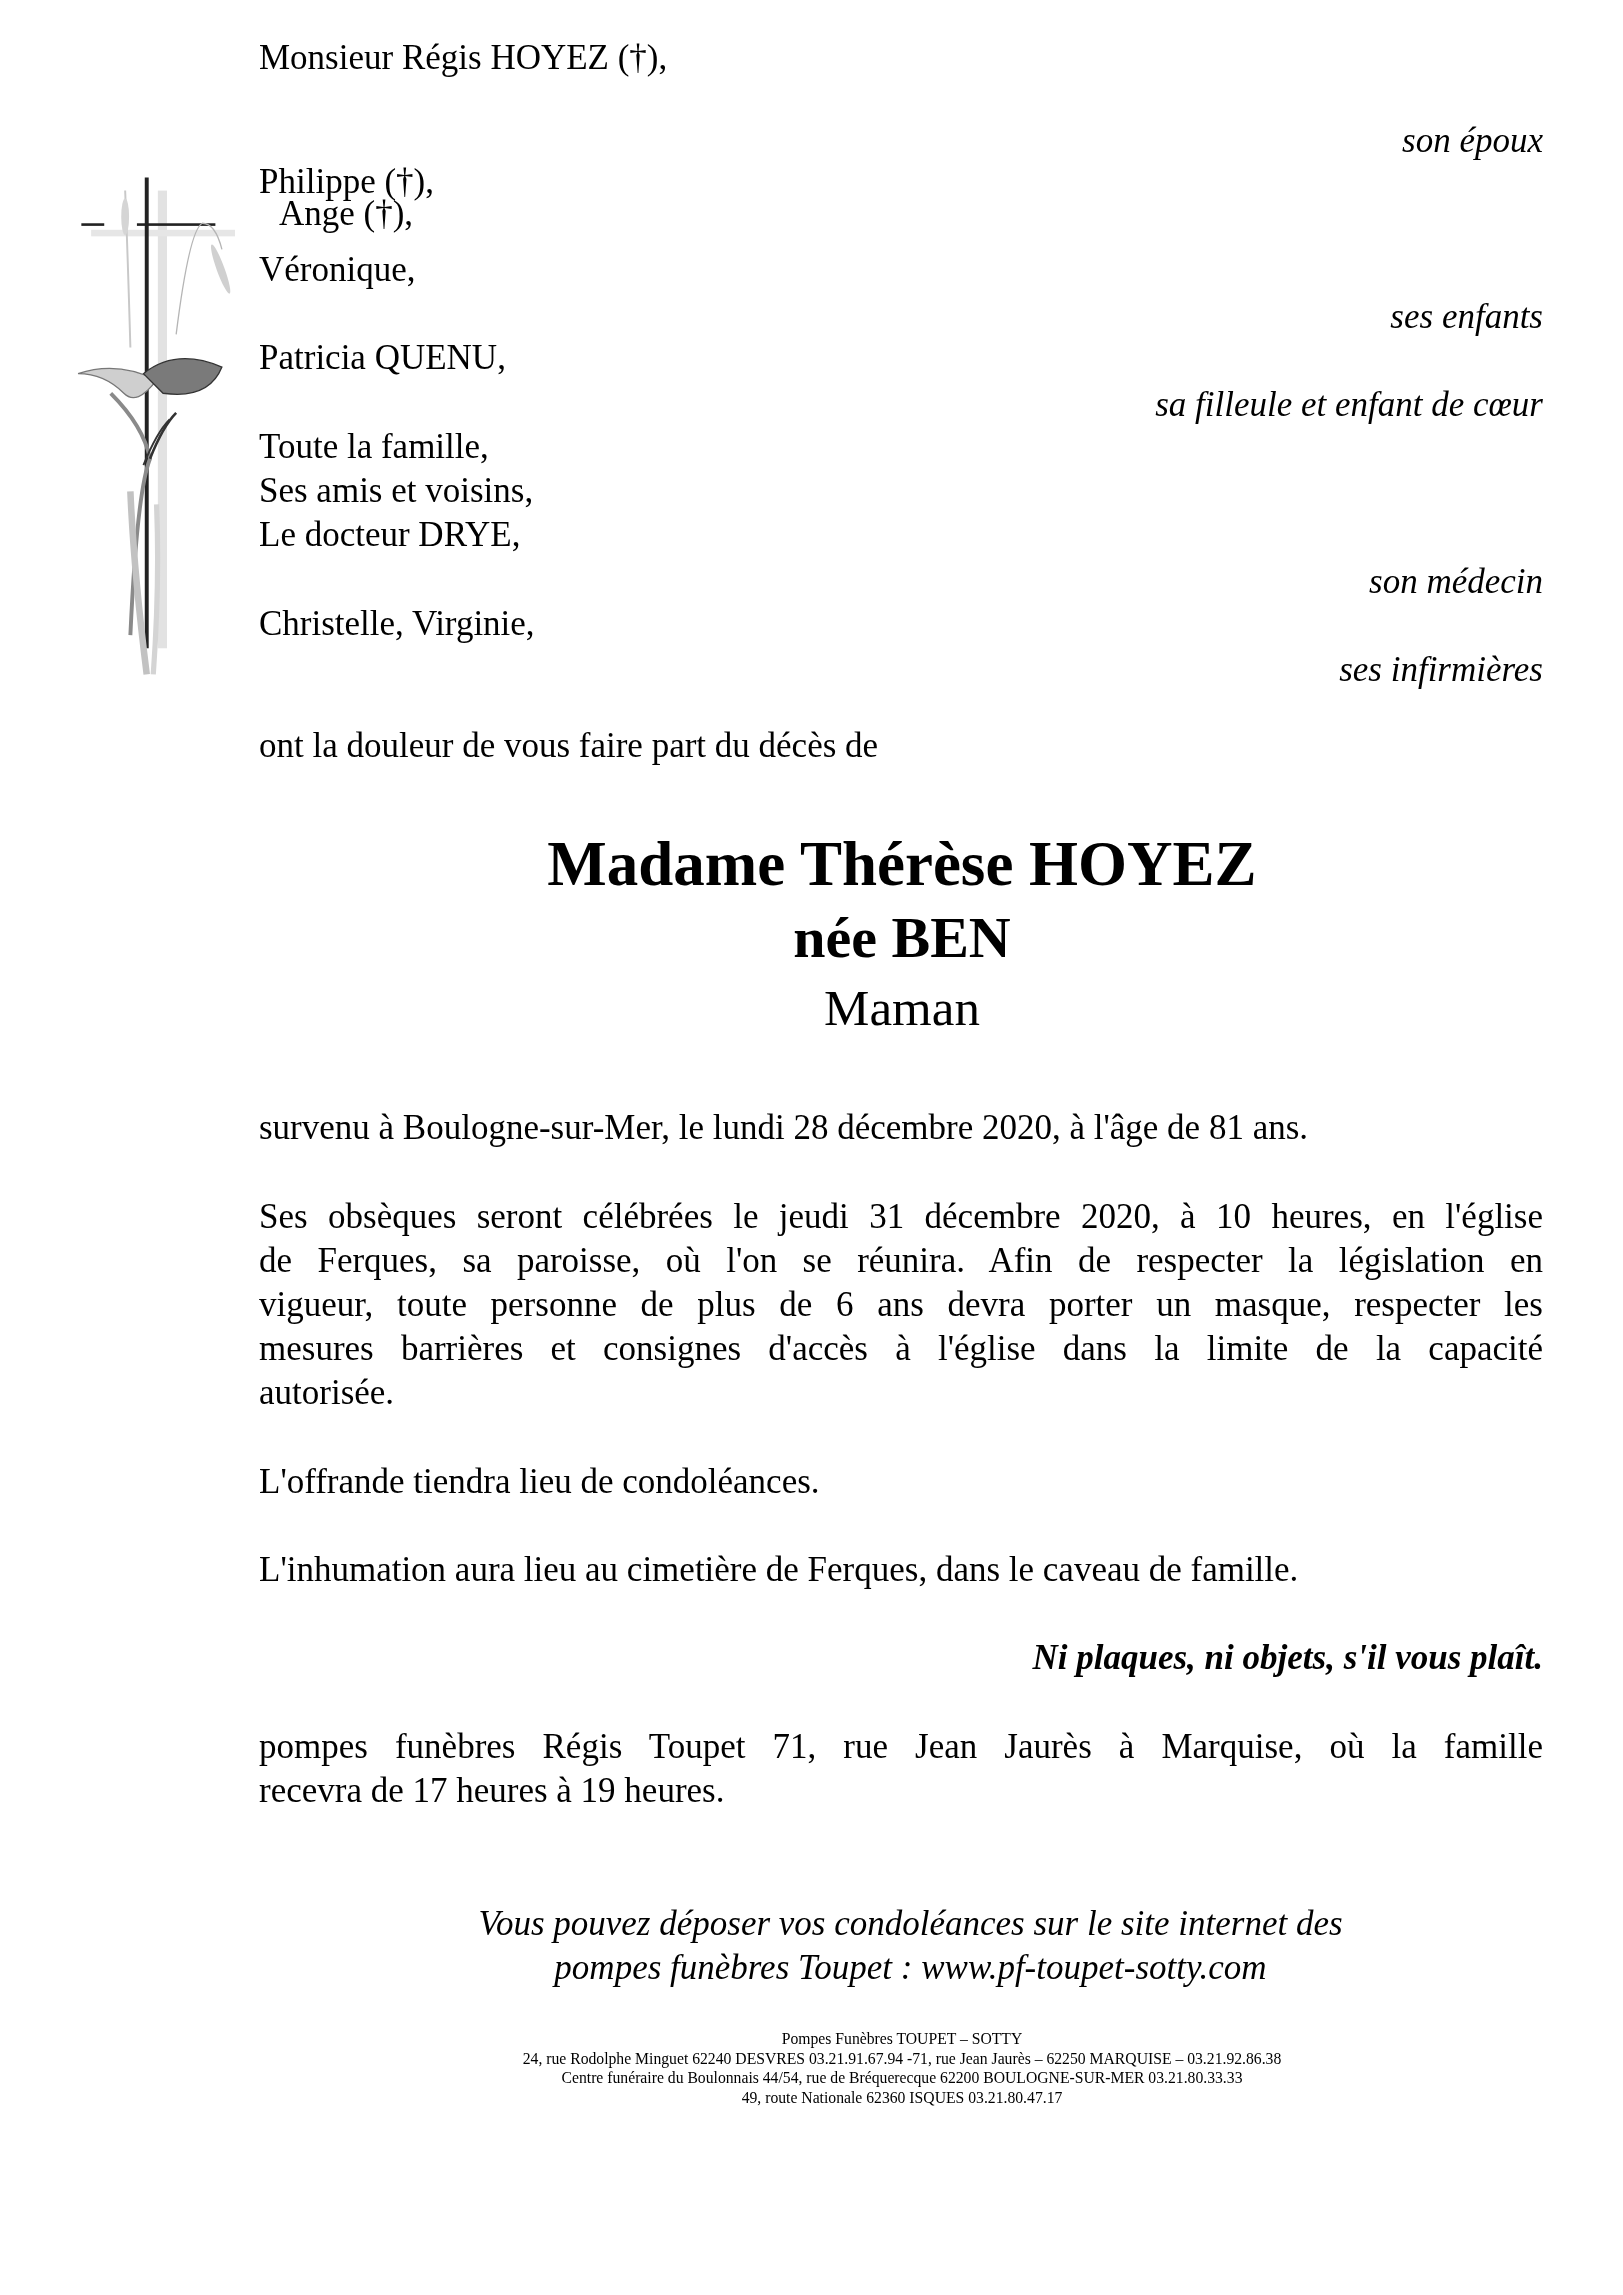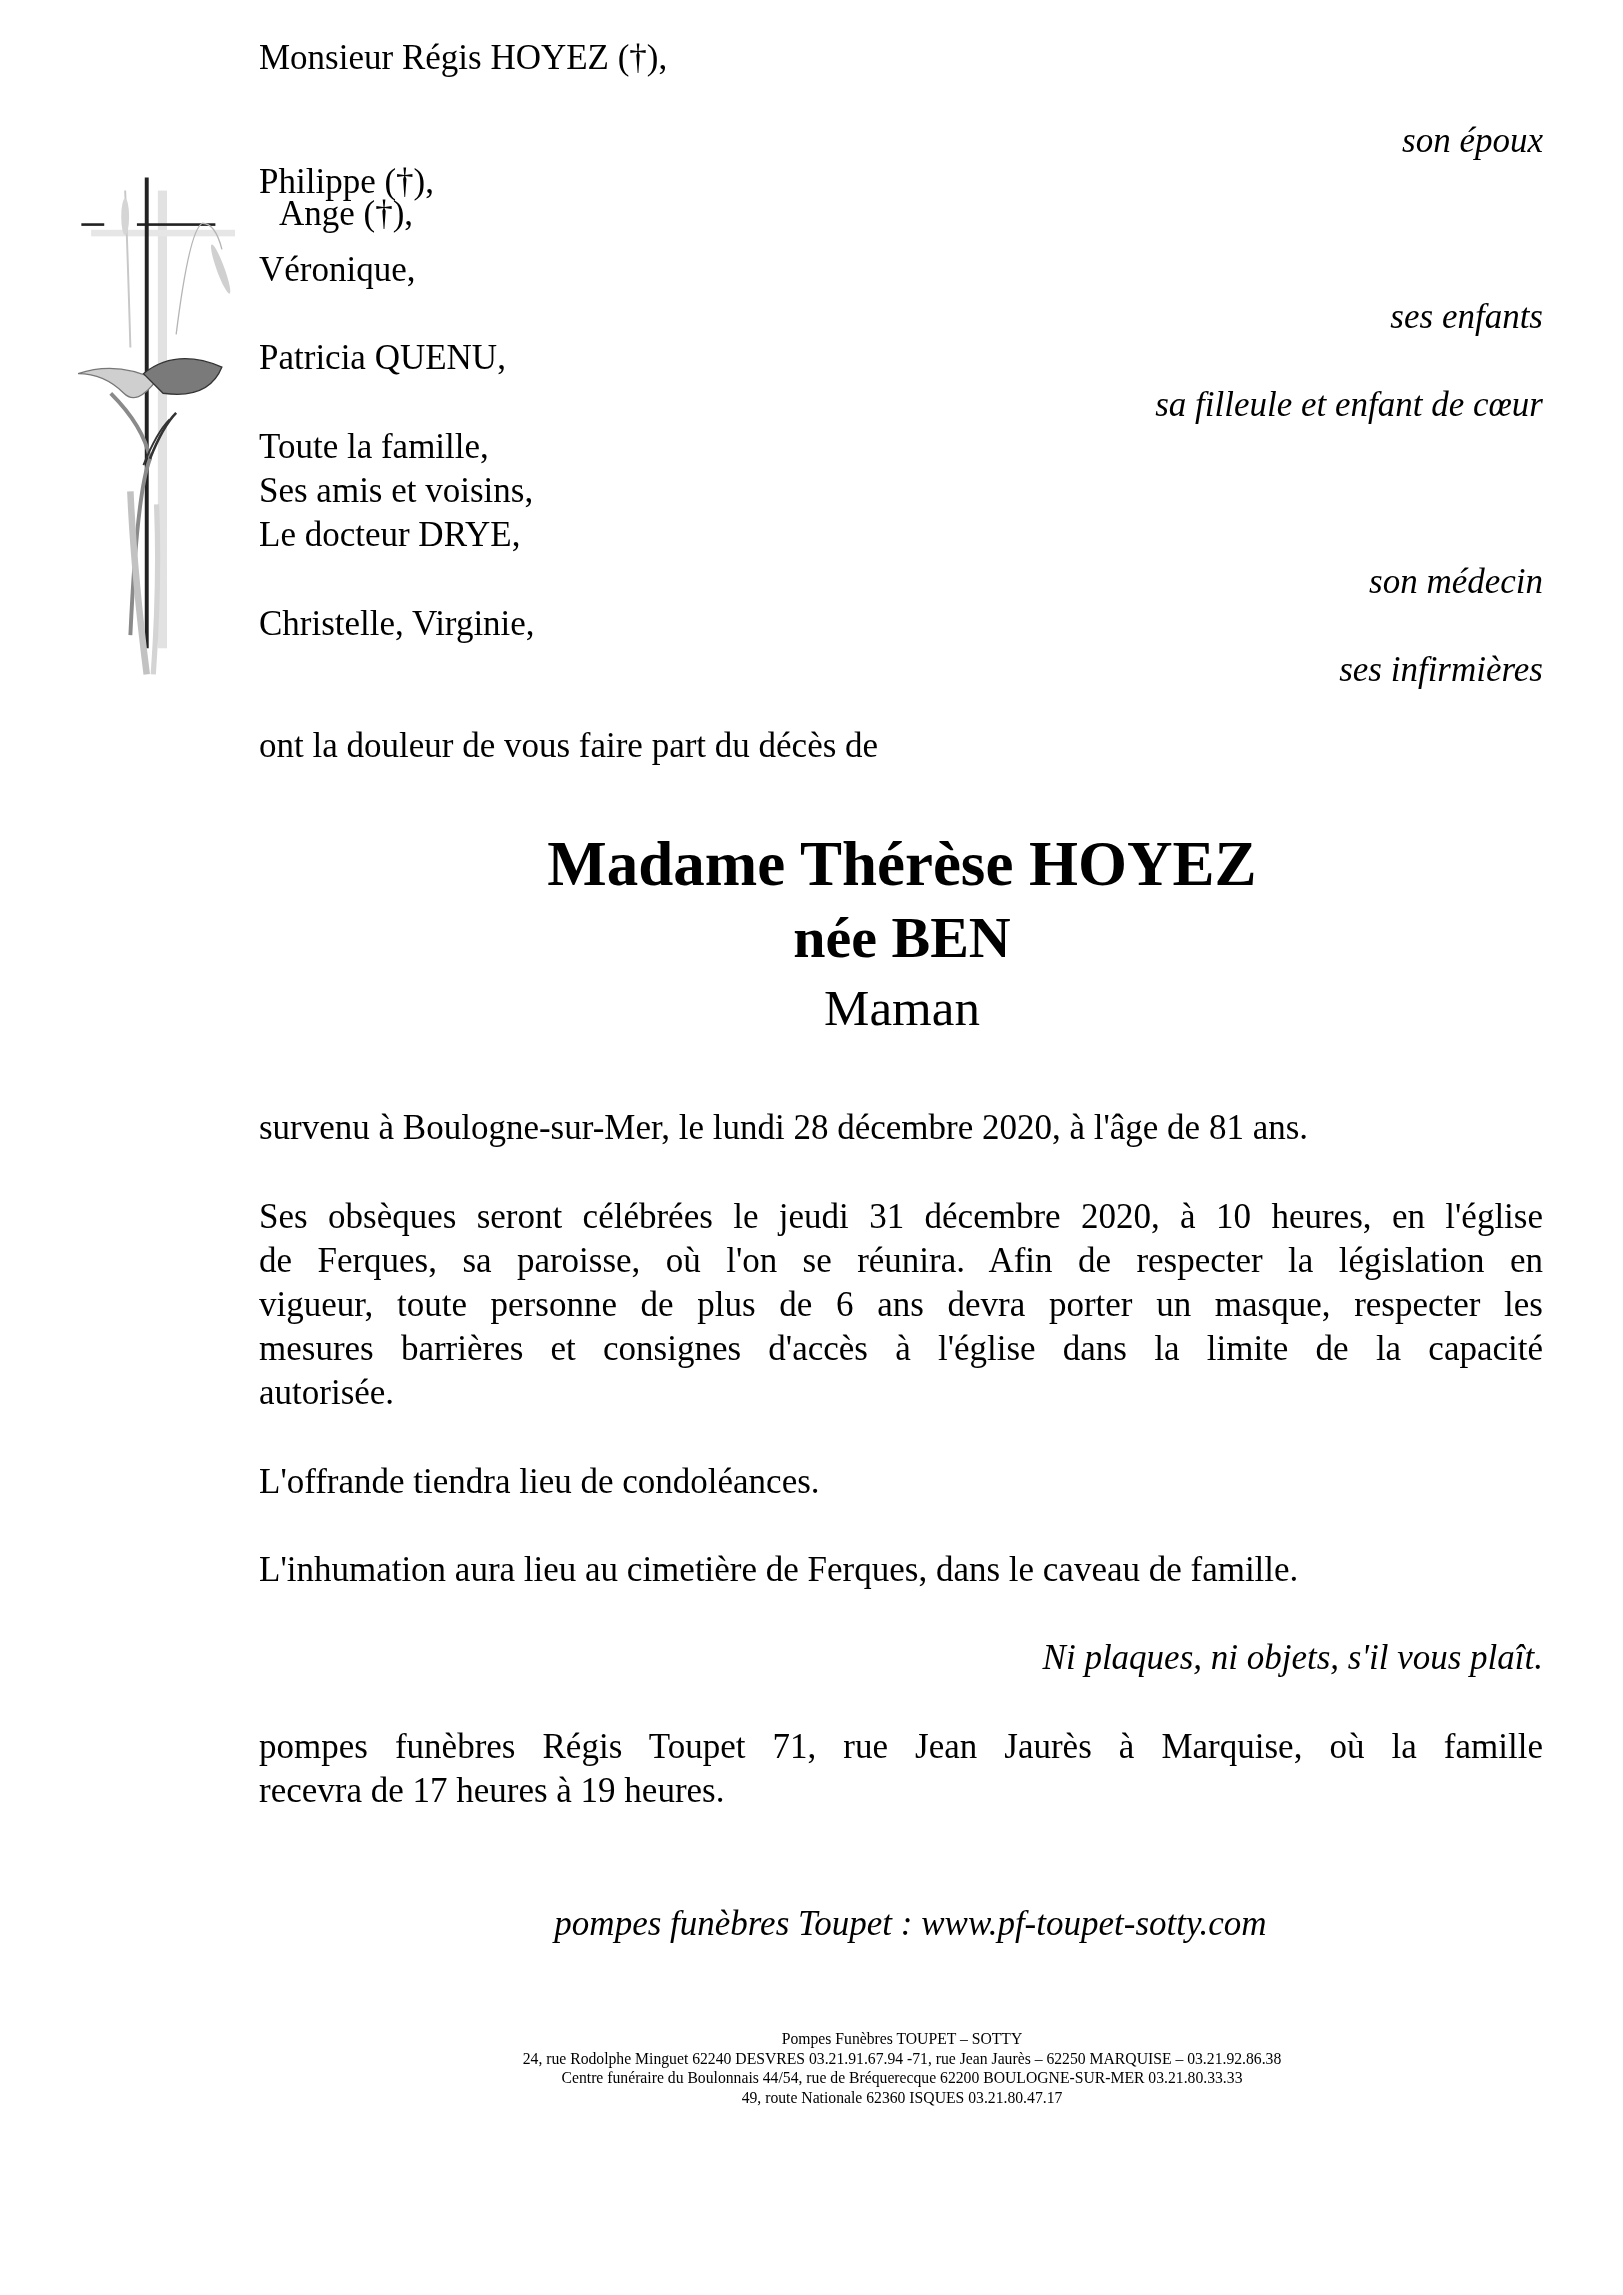--- a/index.html
+++ b/index.html
@@ -10,21 +10,21 @@
   .left-col { left: 259px; }
   .right-aligned { right: 80px; text-align: right; font-style: italic; font-size: 35px; line-height: 44px; }
   .center { left: 0; width: 1804px; text-align: center; }
   .title { font-weight: bold; font-size: 63px; line-height: 72px; }
   .subtitle { font-weight: bold; font-size: 58px; line-height: 65px; }
   .maman { font-size: 51px; line-height: 59px; }
   .justified { left: 259px; width: 1284px; white-space: normal; text-align: justify;
                text-align-last: left; font-size: 35px; line-height: 44px; }
   .justified .line { display: block; text-align: justify; text-align-last: justify; }
   .justified .line.last { text-align-last: left; }
-  .bold-italic { font-weight: normal; font-style: italic; }
+  .bold-italic { font-weight: bold; font-style: italic; }
   .web-note { font-style: italic; font-size: 35px; line-height: 44px; text-align: center;
               left: 367px; width: 1087px; white-space: normal; }
   .footer { left: 0; width: 1804px; text-align: center; font-size: 15.7px; line-height: 19.6px; white-space: normal; }
   .cross-art { position: absolute; left: 65px; top: 177px; width: 170px; height: 511px; }
 </style>
 </head>
 <body>
 
 <svg class="cross-art" viewBox="0 0 260 780">
 
@@ -85,20 +85,21 @@
 <div class="abs body-text left-col" style="top:1548px;">L'inhumation aura lieu au cimetière de Ferques, dans le caveau de famille.</div>
 
 <div class="abs body-text bold-italic" style="top:1636px; right:80px;">Ni plaques, ni objets, s'il vous plaît.</div>
 
 <div class="abs justified" style="top:1725px;">
   <span class="line">pompes funèbres Régis Toupet 71, rue Jean Jaurès à Marquise, où la famille</span>
   <span class="line last">recevra de 17 heures à 19 heures.</span>
 </div>
 
 <div class="abs web-note" style="top:1902px;">
+  <div>Vous pouvez déposer vos condoléances sur le site internet des</div>
   <div>pompes funèbres Toupet : www.pf-toupet-sotty.com</div>
 </div>
 
 <div class="abs footer" style="top:2029px;">
   <div>Pompes Funèbres TOUPET – SOTTY</div>
   <div>24, rue Rodolphe Minguet  62240 DESVRES  03.21.91.67.94 -71, rue Jean Jaurès – 62250 MARQUISE – 03.21.92.86.38</div>
   <div>Centre funéraire du Boulonnais 44/54, rue de Bréquerecque 62200 BOULOGNE-SUR-MER 03.21.80.33.33</div>
   <div>49, route Nationale 62360 ISQUES 03.21.80.47.17</div>
 </div>
 

